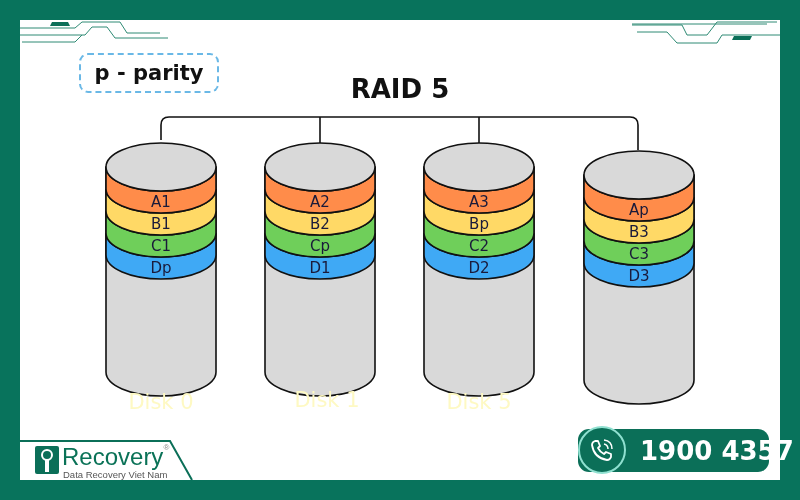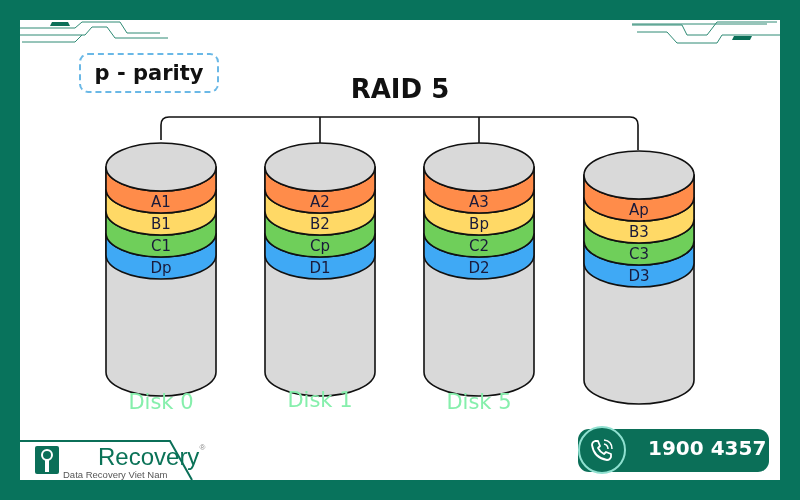--- a/index.html
+++ b/index.html
@@ -1,29 +1,29 @@
 <!DOCTYPE html>
 <html><head>
 <meta charset="utf-8">
 <style>
   html, body { margin: 0; padding: 0; }
   body { width: 800px; height: 500px; overflow: hidden; background: #08735c; font-family: "DejaVu Sans", sans-serif; }
   .canvas { position: absolute; left: 0; top: 0; width: 800px; height: 500px; background: #08735c; }
   .panel { position: absolute; left: 20px; top: 20px; width: 760px; height: 460px; background: #ffffff; }
   .legend-box { position: absolute; left: 79px; top: 53px; width: 140px; height: 40px; border: 2px dashed #6ab8e6; border-radius: 9px; box-sizing: border-box; display: flex; align-items: center; justify-content: center; font-weight: bold; font-size: 21px; color: #111; }
   .title { position: absolute; left: 300px; top: 74px; width: 200px; text-align: center; font-weight: bold; font-size: 26px; color: #111; }
-  .disk-label { position: absolute; width: 120px; text-align: center; font-size: 21px; color: #86efac; }
+  .disk-label { position: absolute; width: 120px; text-align: center; font-size: 21px; color: #fef9c3; }
   svg text { font-family: "DejaVu Sans", sans-serif; }
   .logo-tab { position: absolute; left: 20px; top: 440px; }
-  .logo-text { position: absolute; left: 62px; top: 443px; font-size: 24px; color: #0a7257; font-family: "Liberation Sans", sans-serif; margin-left: 36px; }
+  .logo-text { position: absolute; left: 62px; top: 443px; font-size: 24px; color: #0a7257; font-family: "Liberation Sans", sans-serif; }
   .logo-sub { position: absolute; left: 63px; top: 469px; font-size: 9.5px; color: #555; font-family: "Liberation Sans", sans-serif; text-align: right; }
   .reg { font-size: 8px; vertical-align: top; color: #888; }
   .phone-pill { position: absolute; left: 578px; top: 429px; width: 191px; height: 43px; background: #0b6f58; border-radius: 11px; }
   .phone-circle { position: absolute; left: 578px; top: 426px; width: 48px; height: 48px; border-radius: 50%; background: #0b6f58; border: 2px solid #8fe0d0; box-sizing: border-box; display: flex; align-items: center; justify-content: center; }
-  .phone-number { position: absolute; left: 640px; top: 436px; color: #fff; font-weight: bold; font-size: 20px; font-family: "DejaVu Sans", sans-serif; margin-left: 8px; }
+  .phone-number { position: absolute; left: 640px; top: 436px; color: #fff; font-weight: bold; font-size: 26px; font-family: "DejaVu Sans", sans-serif; }
 </style>
 </head>
 <body>
 
 <div class="canvas">
   <div class="panel"></div>
 
   <svg style="position:absolute;left:20px;top:20px" width="150" height="25" viewBox="0 0 150 25">
     <polyline points="0,8 55,8 62,2 100,2 107,13 140,13" fill="none" stroke="#2e8a74" stroke-width="1"></polyline>
     <polyline points="0,15 65,15 72,7 87,7 95,18 148,18" fill="none" stroke="#2e8a74" stroke-width="1"></polyline>
@@ -90,21 +90,21 @@
           <path d="M584,197 V219 A55,24 0 0 0 694,219 V197 A55,24 0 0 1 584,197 Z" fill="#ffd966" stroke="#111" stroke-width="1.6"></path>
           <text x="639" y="237" text-anchor="middle" font-size="15" fill="#1a1a3a">B3</text>
           <path d="M584,175 V197 A55,24 0 0 0 694,197 V175 A55,24 0 0 1 584,175 Z" fill="#ff8c4a" stroke="#111" stroke-width="1.6"></path>
           <text x="639" y="215" text-anchor="middle" font-size="15" fill="#1a1a3a">Ap</text>
           <ellipse cx="639" cy="175" rx="55" ry="24" fill="#d9d9d9" stroke="#111" stroke-width="1.6"></ellipse>
         </g>
       </g>
   </svg>
 
   <div class="disk-label" style="left:101px;top:390px">Disk 0</div>
-  <div class="disk-label" style="left:260px;top:388px">Disk 1</div>
+  <div class="disk-label" style="left:267px;top:388px">Disk 1</div>
   <div class="disk-label" style="left:419px;top:390px">Disk 5</div>
 
   <svg class="logo-tab" width="180" height="40" viewBox="0 0 180 40">
     <polyline points="0,1 150,1 172,40" fill="none" stroke="#0b6f58" stroke-width="2"></polyline>
   </svg>
   <svg style="position:absolute;left:35px;top:446px" width="24" height="28" viewBox="0 0 24 28">
     <rect x="0" y="0" width="24" height="28" rx="2" fill="#0b6f58"></rect>
     <circle cx="12" cy="9" r="5" fill="none" stroke="#fff" stroke-width="2"></circle>
     <rect x="10" y="14" width="4" height="12" fill="#fff"></rect>
   </svg>

